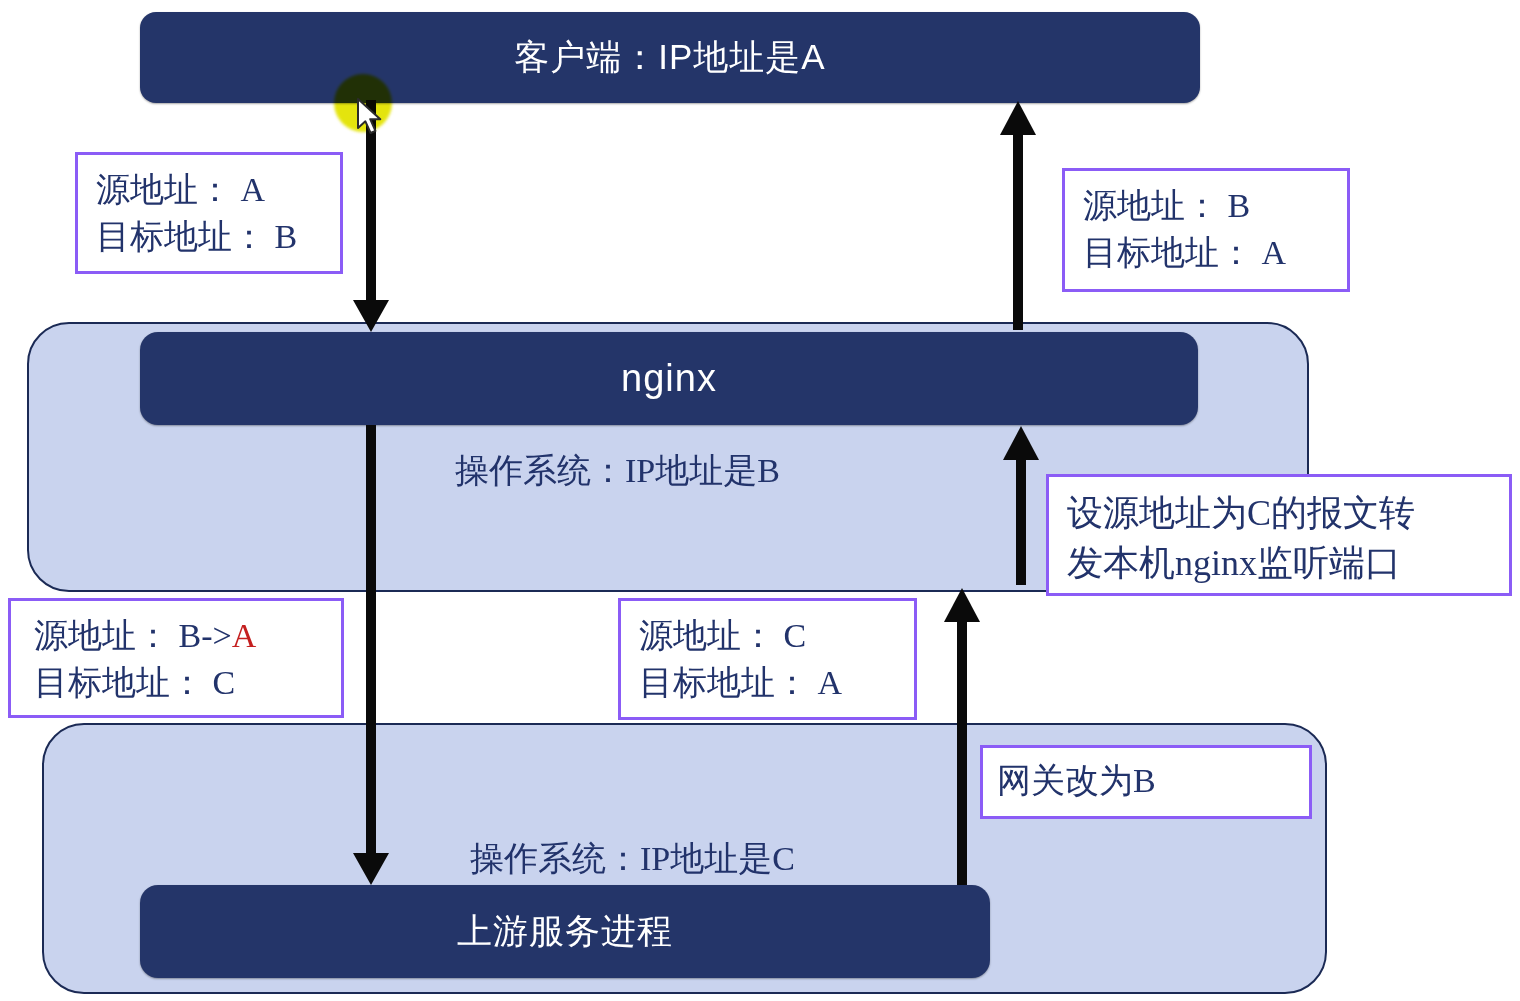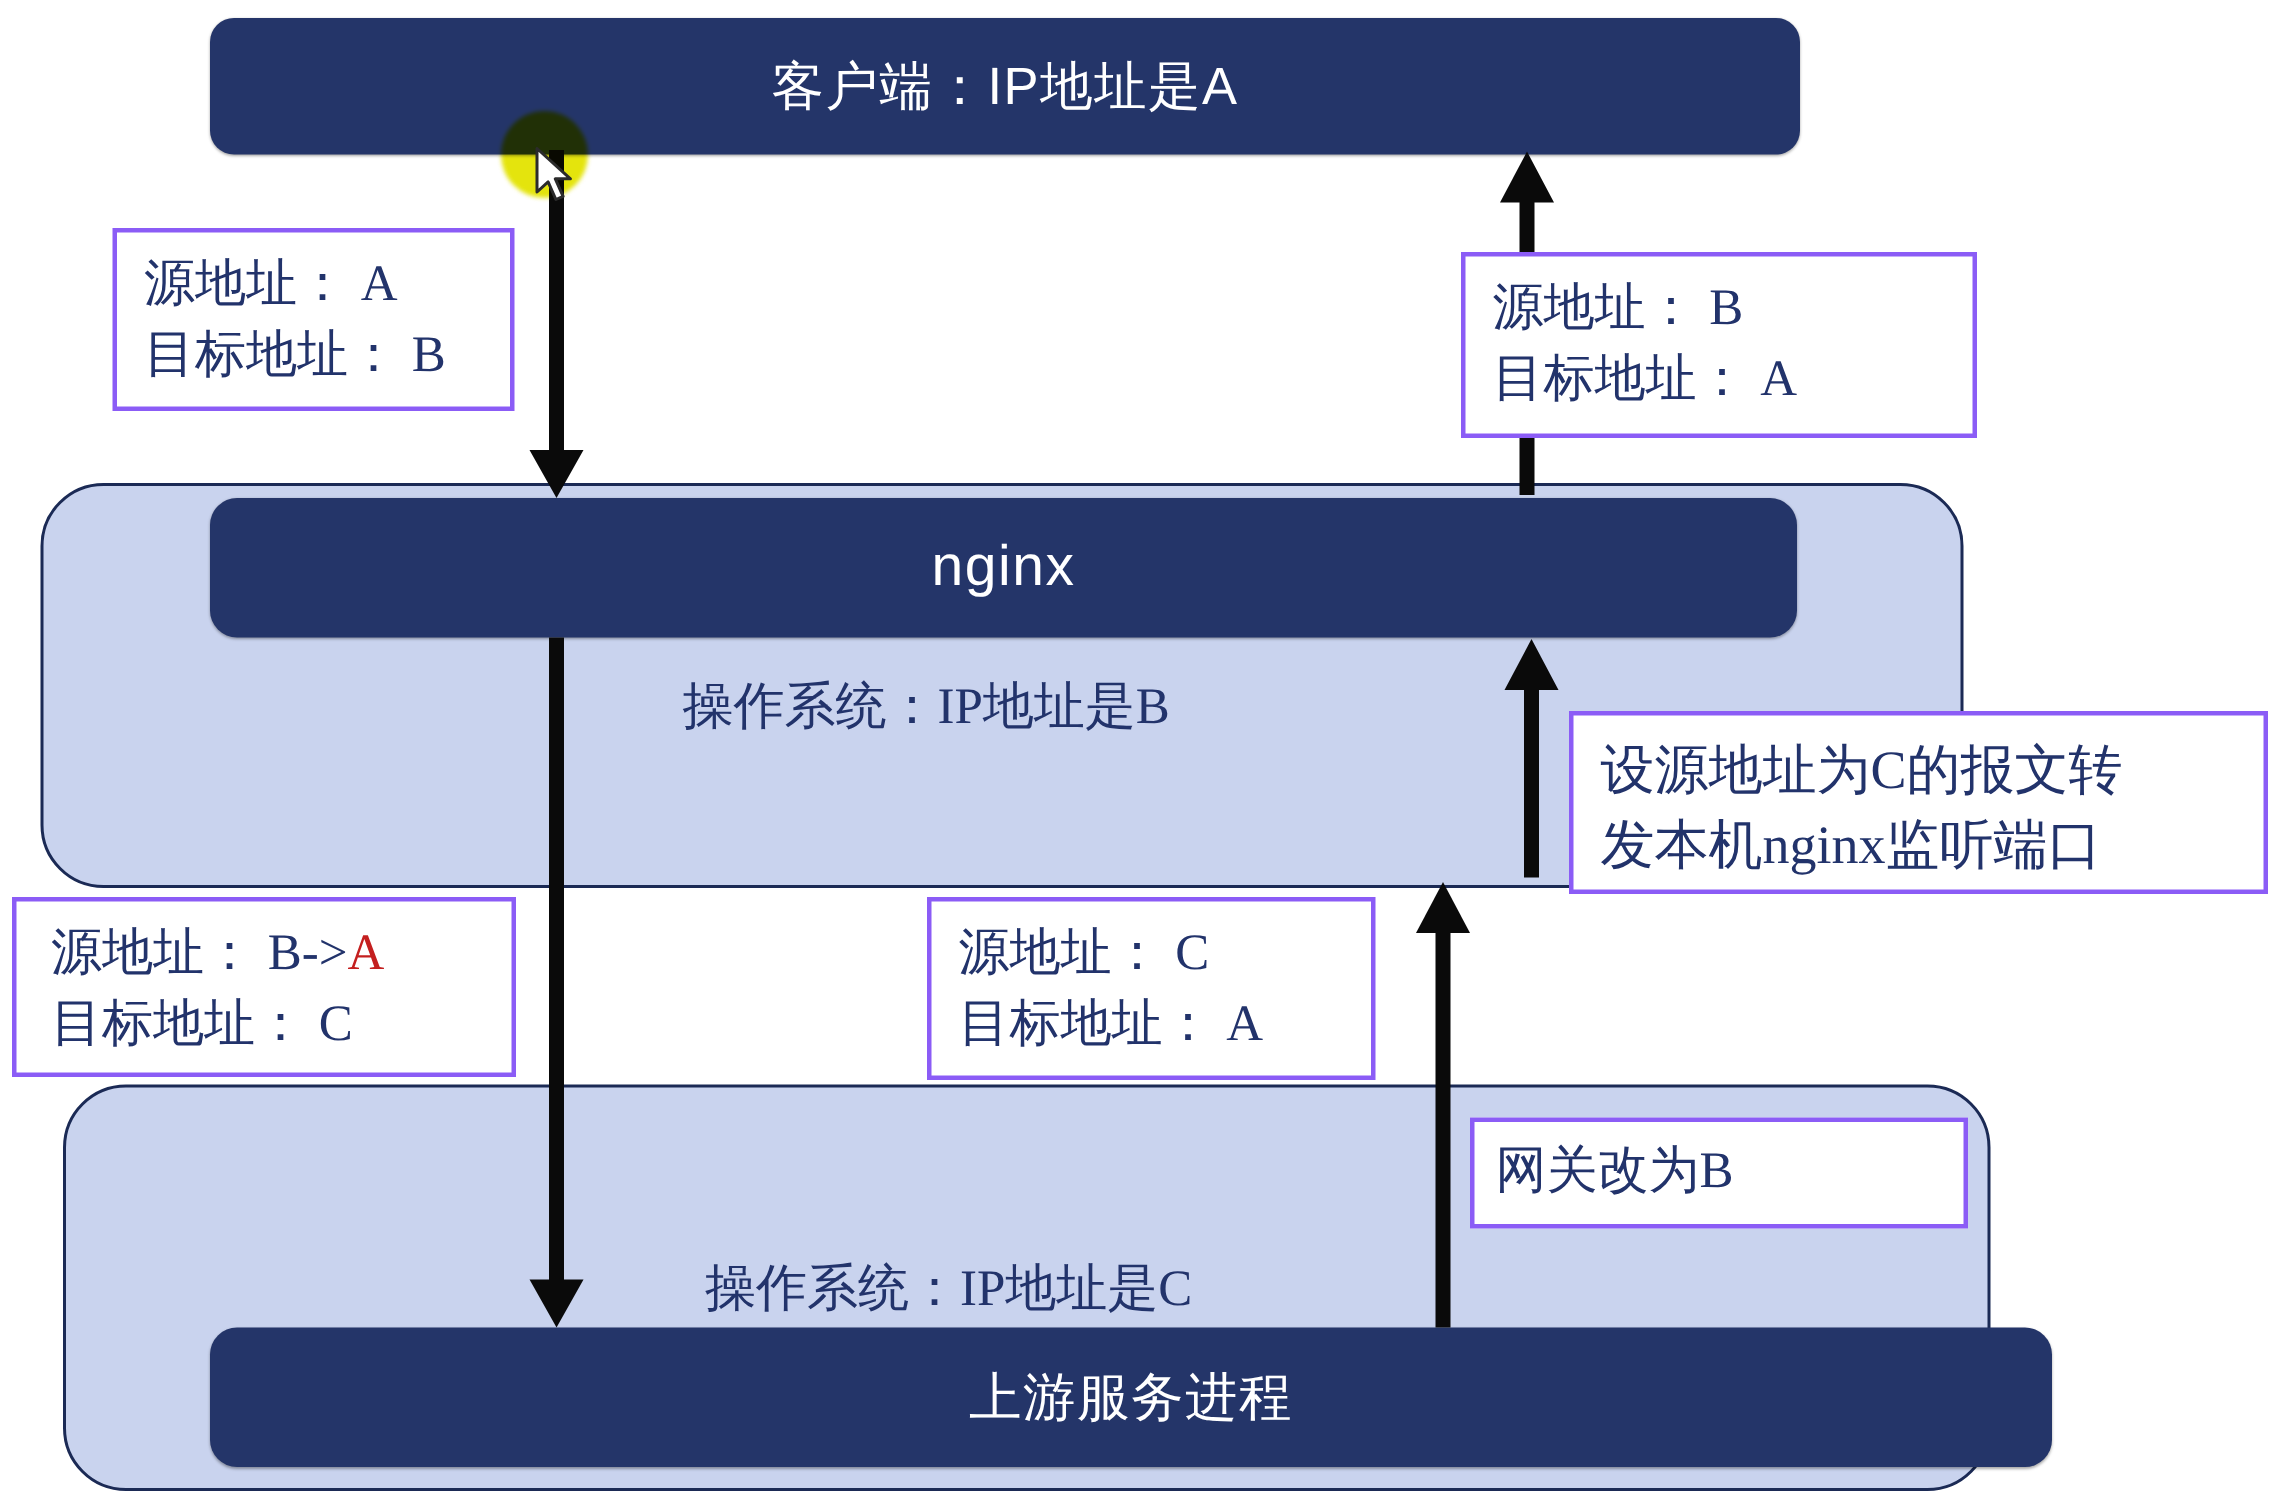--- a/index.html
+++ b/index.html
@@ -9,21 +9,21 @@
   }
   
   .bar{
     position:absolute;background:#243569;border-radius:16px;
     display:flex;align-items:center;justify-content:center;
     color:#ffffff;font-size:35px;letter-spacing:1px;z-index:1;
     box-shadow:0 1px 2px rgba(0,0,0,.35);
   }
   .bar-client{left:140px;top:12px;width:1060px;height:91px;}
   .bar-nginx{left:140px;top:332px;width:1058px;height:93px;border-radius:18px;font-size:38px;}
-  .bar-upstream{left:140px;top:885px;width:1228px;height:93px;border-radius:18px;}
+  .bar-upstream{left:140px;top:885px;width:850px;height:93px;border-radius:18px;}
   
   .host{
     position:absolute;background:#c9d3ee;border:2px solid #1b2a55;border-radius:42px;z-index:0;
   }
   .host-mid{left:27px;top:322px;width:1278px;height:266px;}
   .host-bottom{left:42px;top:723px;width:1281px;height:267px;}
   
   .os-caption{
     position:absolute;color:#22336b;font-size:34px;z-index:1;
     font-family:"Liberation Serif",serif;white-space:nowrap;
@@ -31,21 +31,21 @@
   .os-b{left:455px;top:424px;margin-top:24px;}
   .os-c{left:470px;top:836px;}
   
   .note{
     position:absolute;background:#ffffff;border:3px solid #8b5cf6;z-index:3;
     color:#22336b;font-size:34px;line-height:1.38;
     font-family:"Liberation Serif",serif;
     padding:12px 18px;box-sizing:border-box;white-space:nowrap;
   }
   .note-top-left{left:75px;top:152px;width:268px;height:122px;}
-  .note-top-right{left:974px;top:168px;width:344px;height:124px;}
+  .note-top-right{left:1062px;top:168px;width:288px;height:124px;}
   .note-mid-left{left:8px;top:598px;width:336px;height:120px;padding-left:23px;}
   .note-mid-center{left:618px;top:598px;width:299px;height:122px;}
   .note-tproxy{left:1046px;top:474px;width:466px;height:122px;font-size:36px;}
   .note-gateway{left:980px;top:745px;width:332px;height:74px;padding:10px 14px;}
   .red{color:#c41f1f;}
   
   .arrows{position:absolute;left:0;top:0;width:1520px;height:1001px;z-index:2;pointer-events:none;}
   
   .click-glow{
     position:absolute;left:334px;top:74px;width:58px;height:58px;border-radius:50%;

